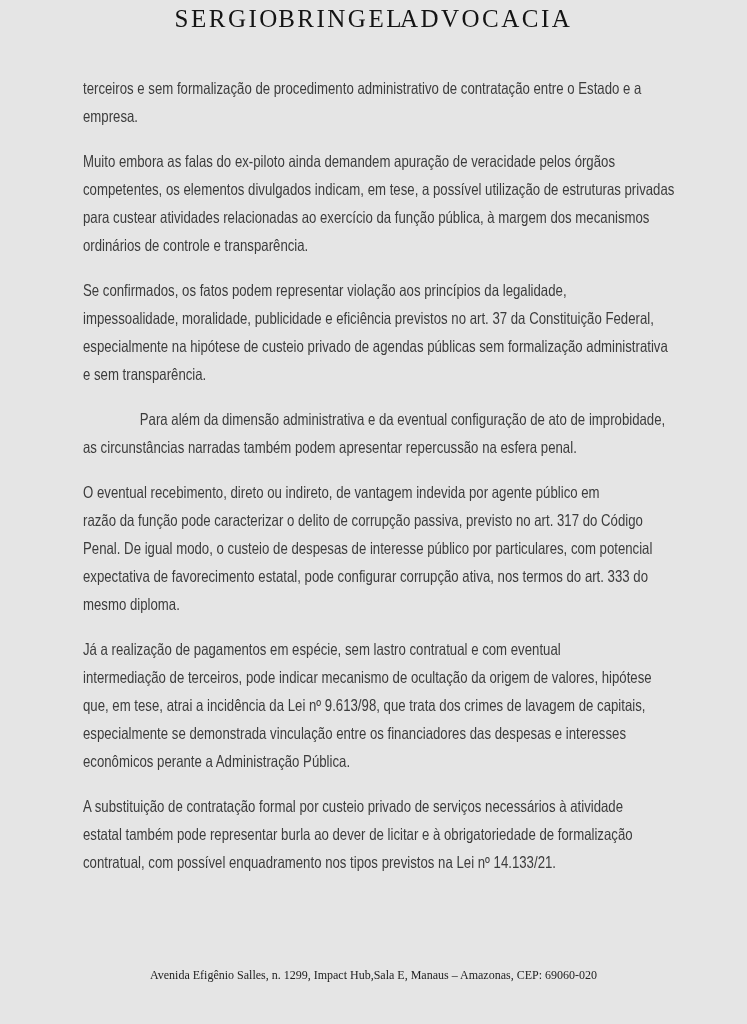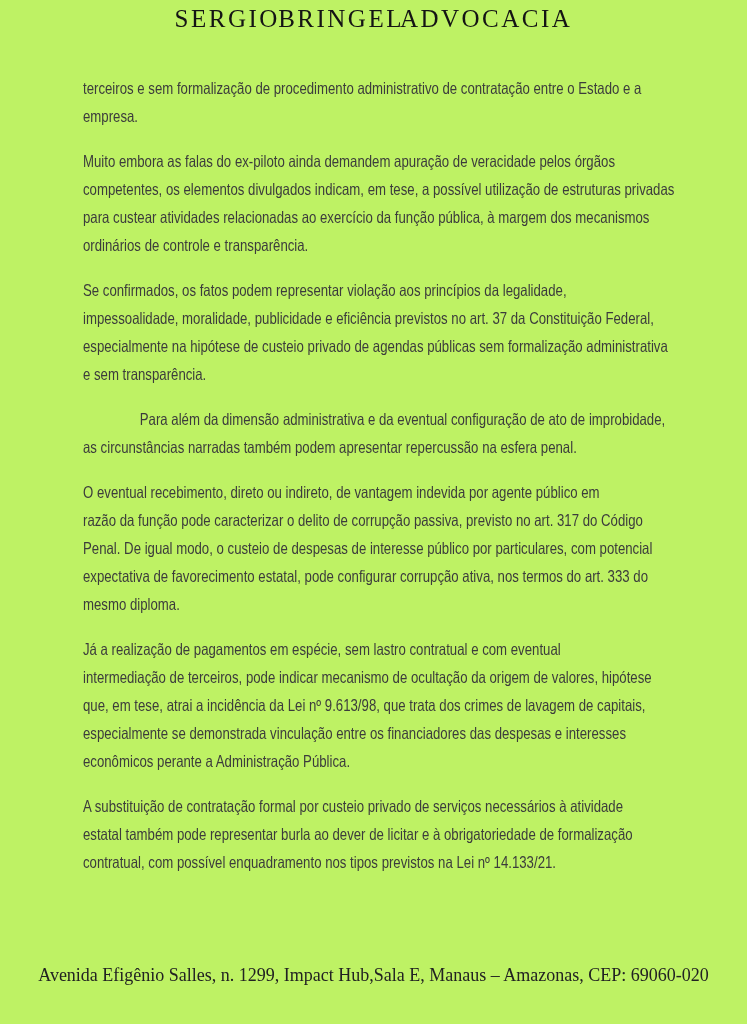--- a/index.html
+++ b/index.html
@@ -10,21 +10,21 @@
   body {
     position: relative;
     width: 747px;
     height: 1024px;
     overflow: hidden;
     font-family: "Liberation Sans", sans-serif;
   }
   .page {
     position: absolute;
     inset: 0;
-    background: #bef264;
+    background: #e5e5e5;
   }
   
   .brand {
     position: absolute;
     top: 5px;
     left: 0;
     right: 0;
     text-align: center;
     font-family: "Liberation Serif", serif;
     font-weight: 400;
@@ -54,21 +54,21 @@
     text-indent: 71px;
   }
   
   .footer {
     position: absolute;
     left: 0;
     right: 0;
     top: 960px;
     text-align: center;
     font-family: "Liberation Serif", serif;
-    font-size: 18px;
+    font-size: 12px;
     line-height: 30px;
     color: #222222;
   }
   .footer .email-link {
     color: #4472c4;
     text-decoration: underline;
     white-space: pre;
     cursor: pointer;
   }
   .footer .sep, .footer .phone {

